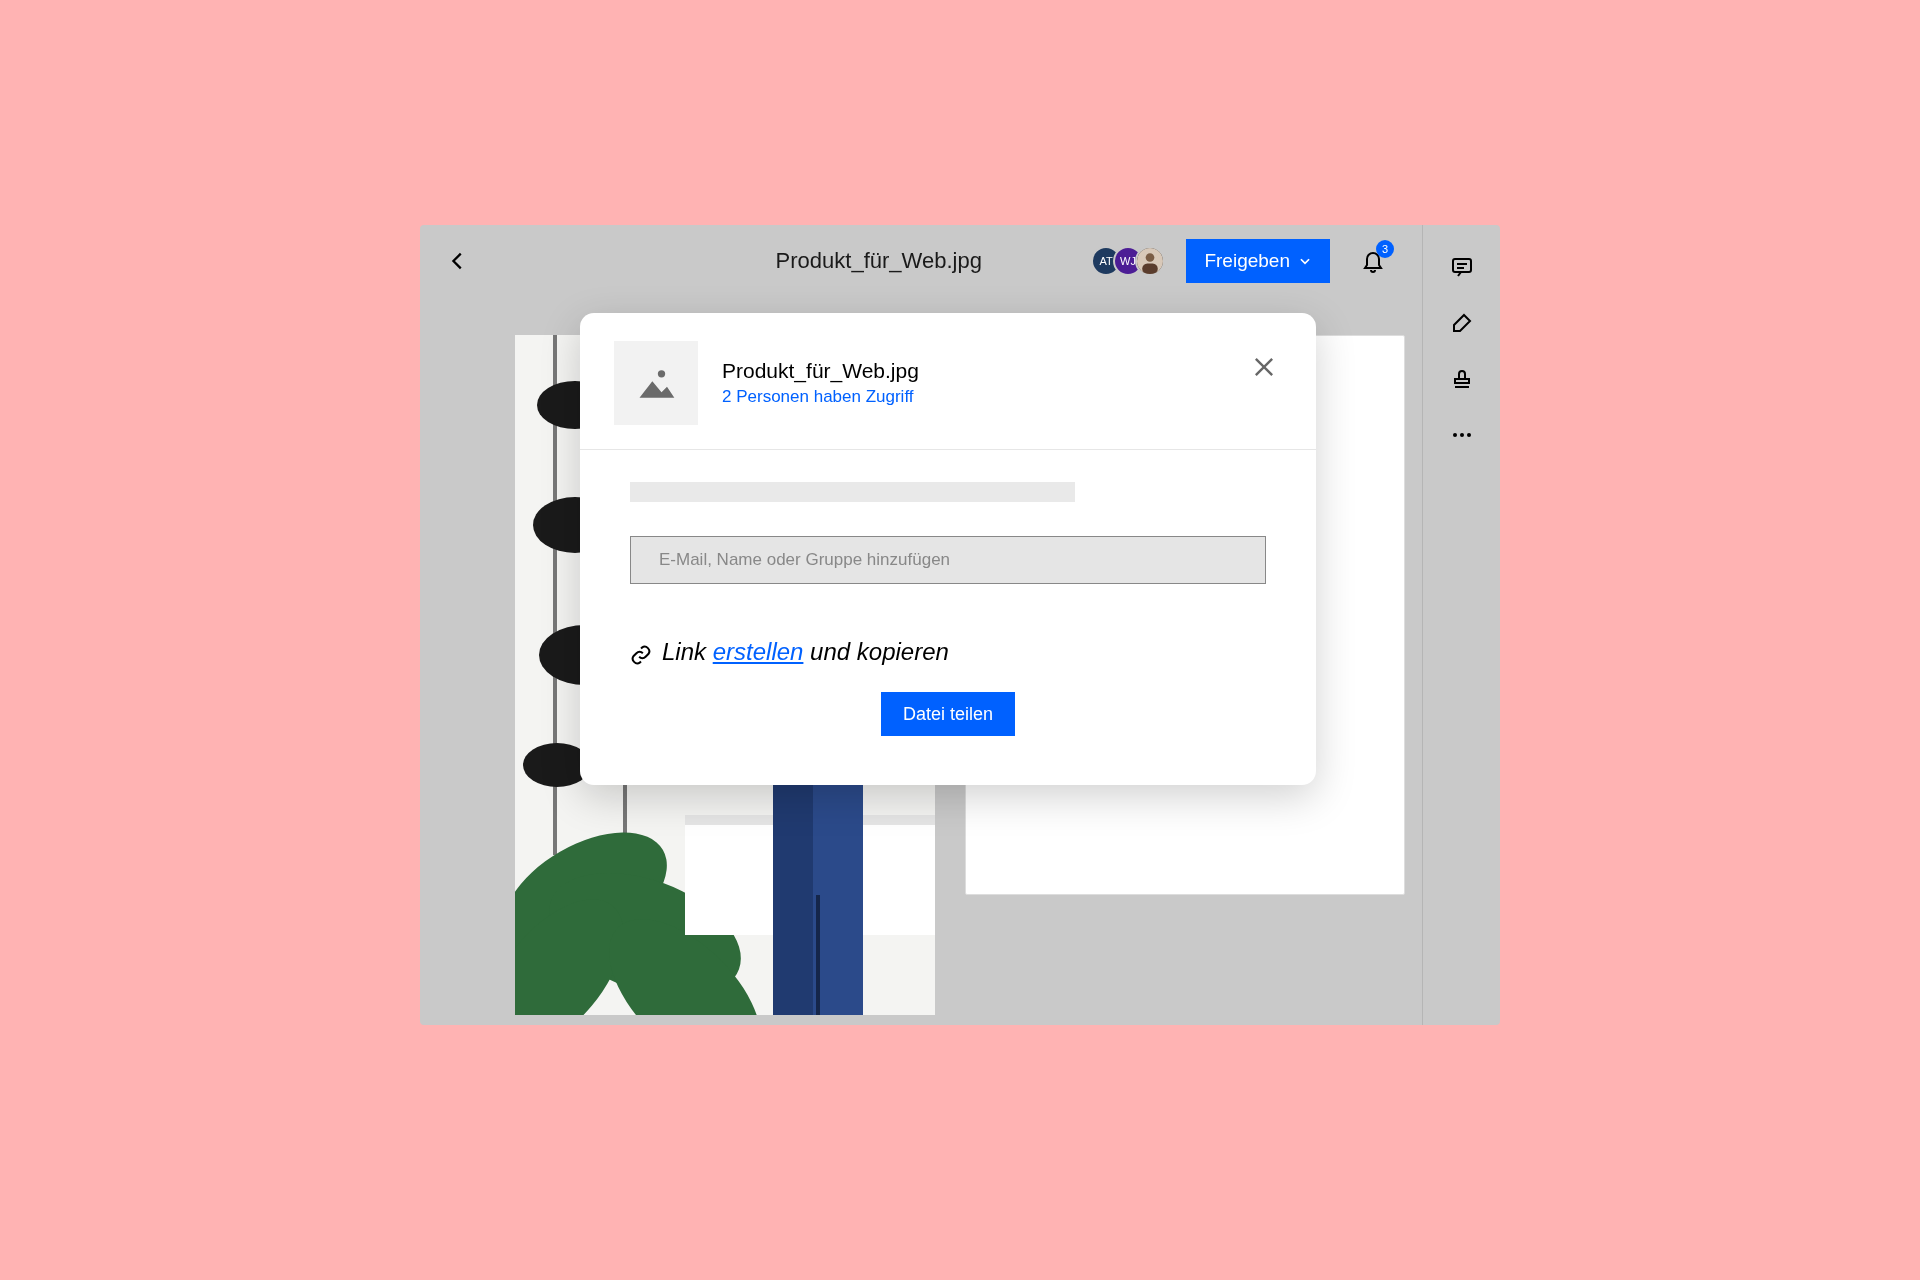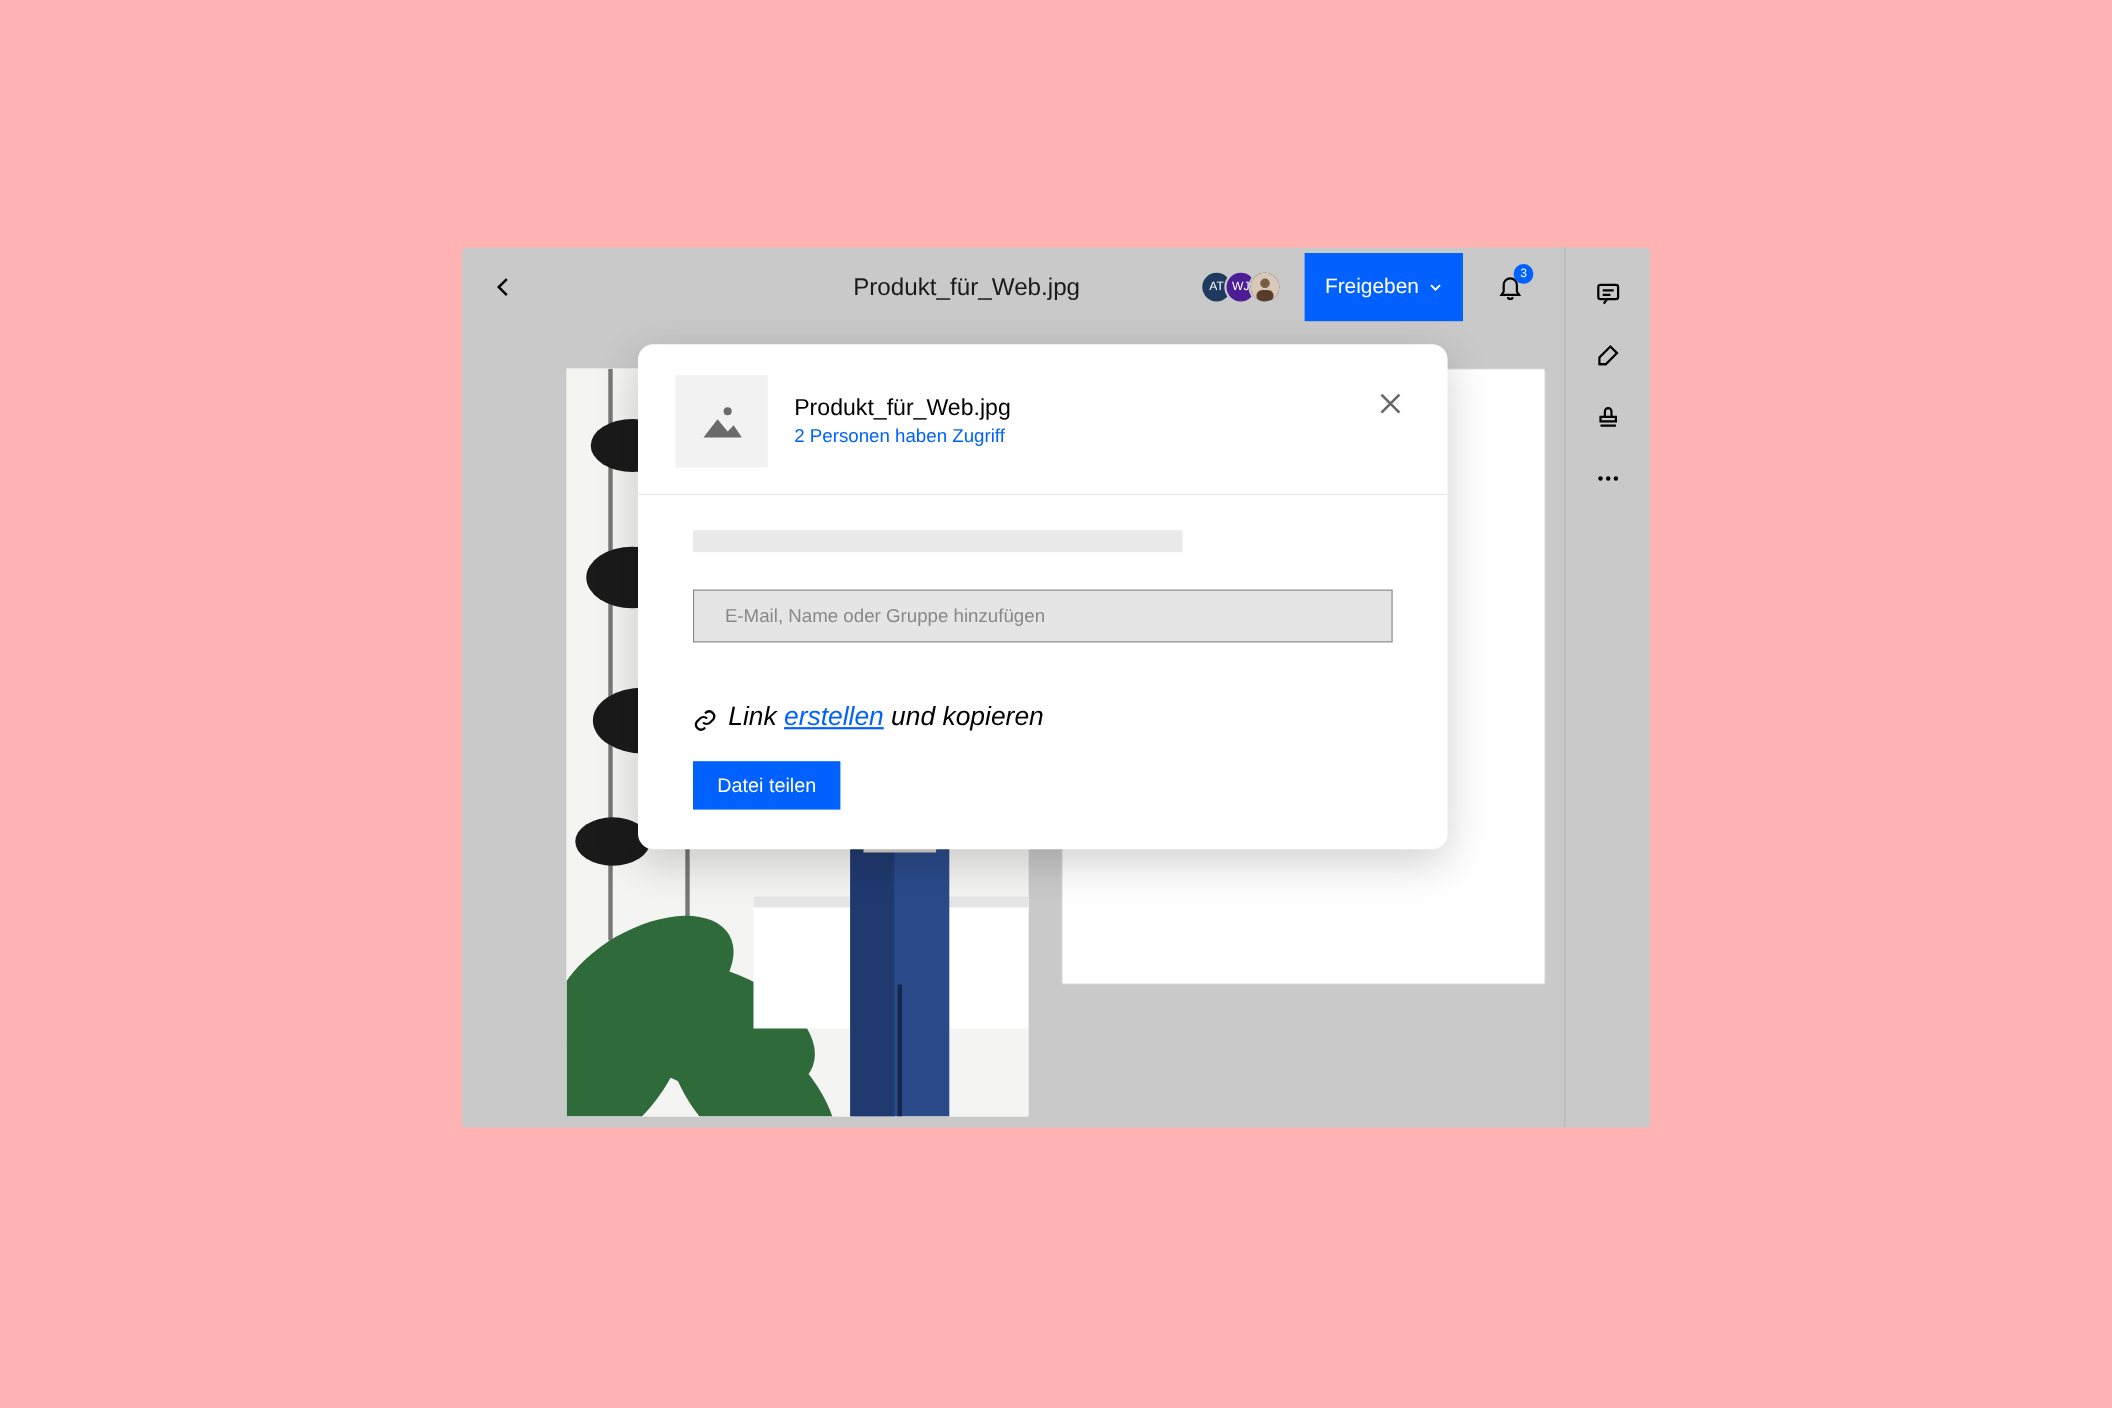--- a/index.html
+++ b/index.html
@@ -58,21 +58,21 @@
   }
   .avatar.at { background: #1e3a5f; }
   .avatar.wj { background: #4c1d95; }
   .avatar.photo { background: #333; overflow: hidden; }
   .avatar.photo svg { width: 100%; height: 100%; }
   .share-btn {
     position: absolute;
     right: 90px;
     background: #0061ff;
     color: #fff;
-    height: 62px;
+    height: 44px;
     padding: 0 18px;
     font-size: 19px;
     display: flex;
     align-items: center;
     gap: 8px;
     cursor: pointer;
     border: none;
   }
   .bell-wrap {
     position: absolute;
@@ -194,22 +194,22 @@
     display: flex;
     align-items: flex-end;
     gap: 10px;
     margin-top: 54px;
     font-size: 24px;
     font-style: italic;
   }
   .link-text .blue { color: #0061ff; text-decoration: underline; cursor: pointer; }
   .modal-footer {
     display: flex;
-    justify-content: flex-start;
-    padding: 0 50px 36px 50px;
+    justify-content: center;
+    padding: 0 50px 49px 50px;
     margin-top: -10px;
   }
   .primary-btn {
     background: #0061ff;
     color: #fff;
     border: none;
     height: 44px;
     padding: 0 22px;
     font-size: 18px;
     cursor: pointer;

